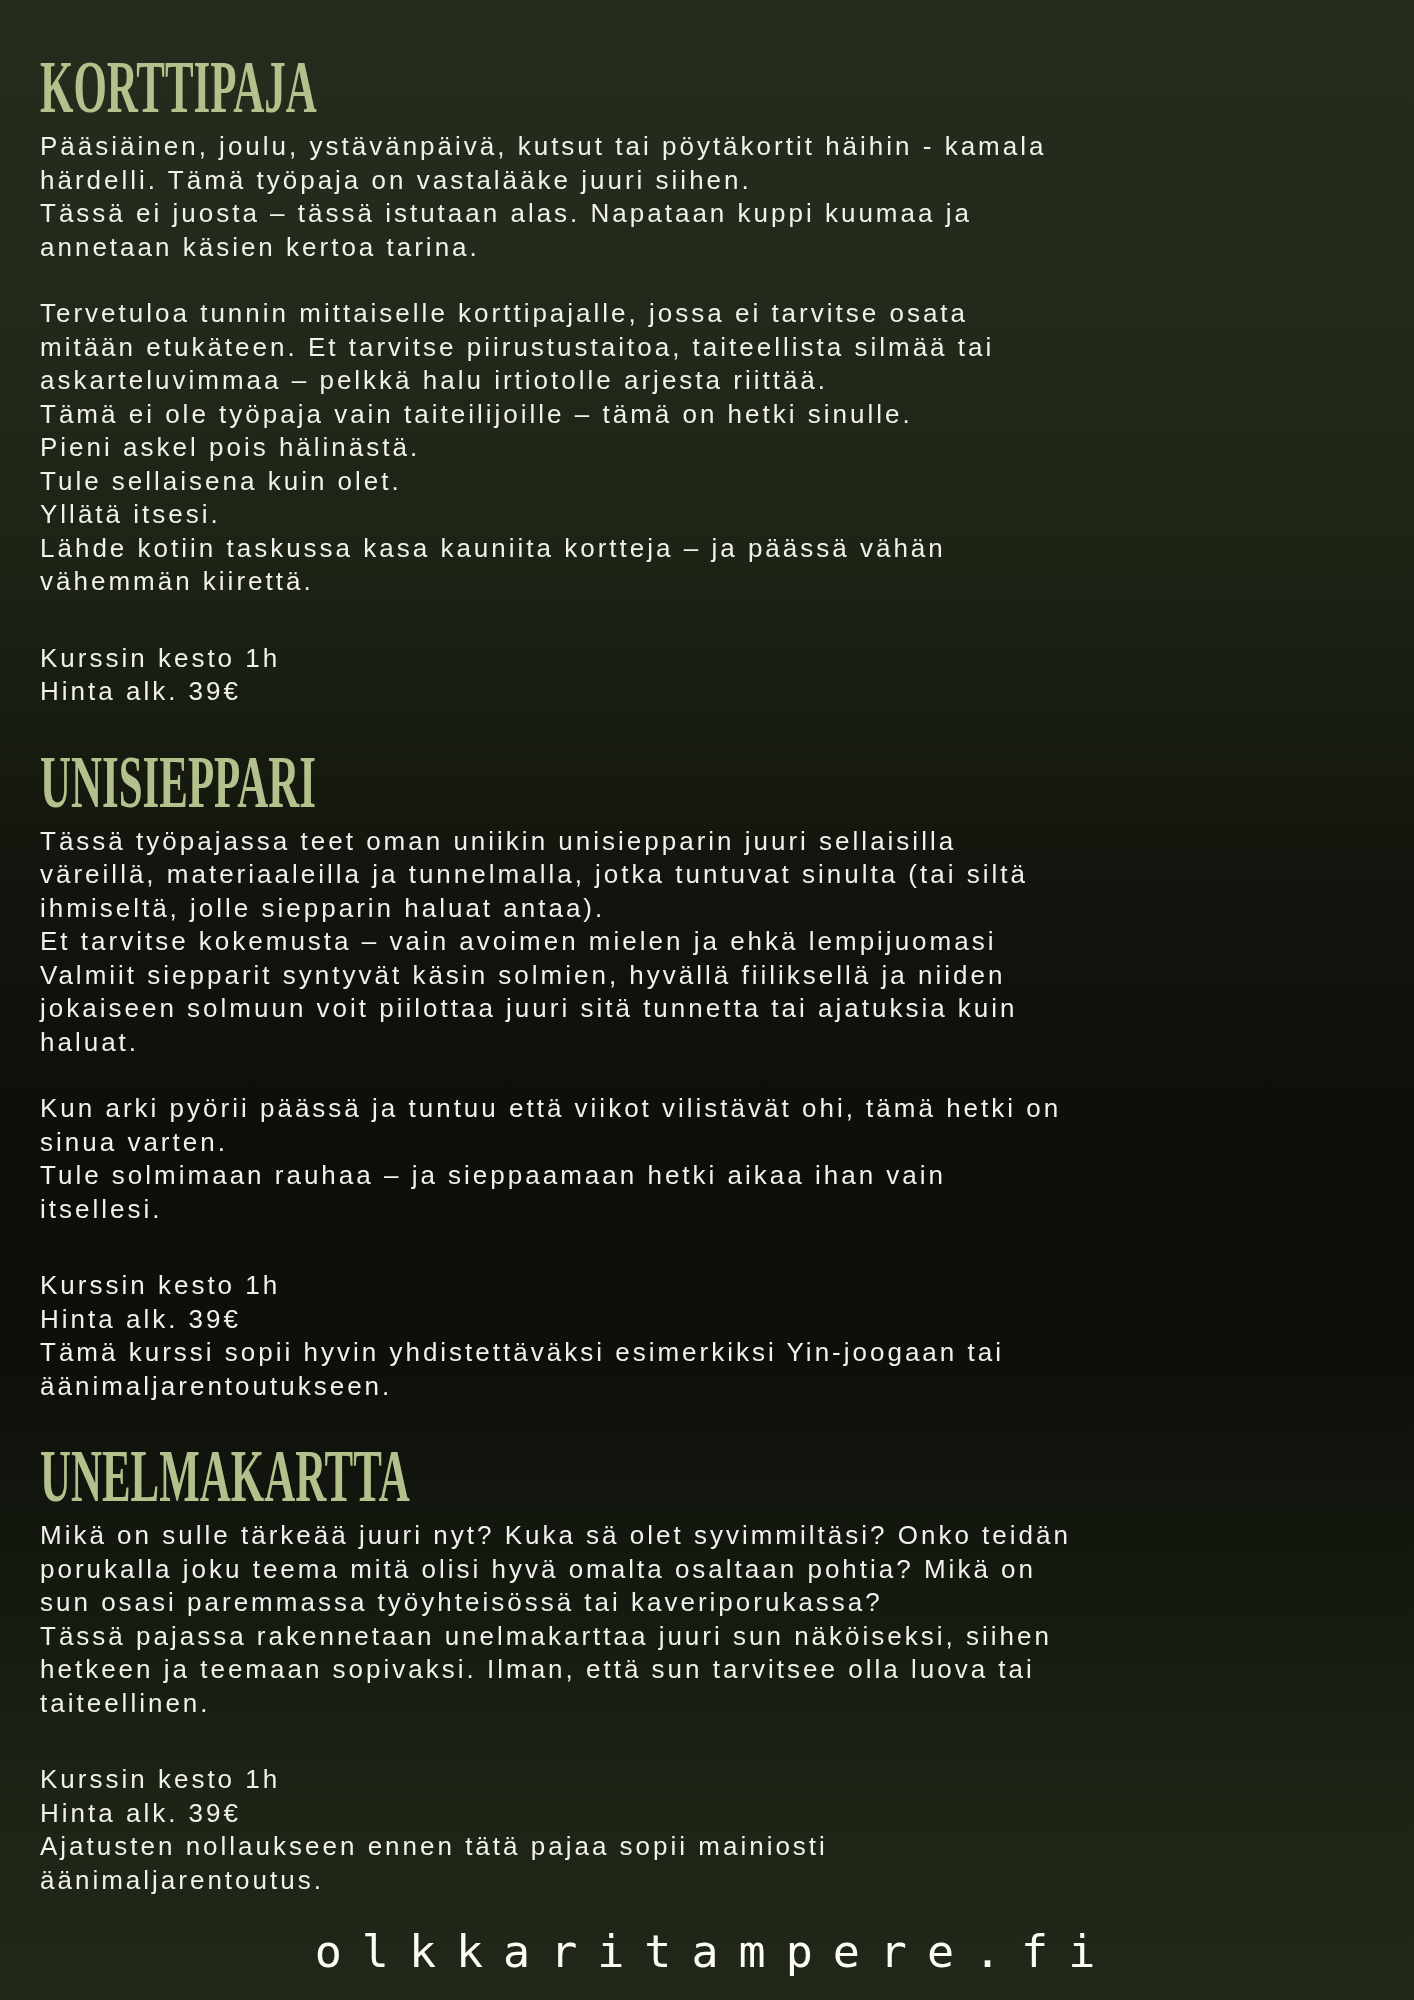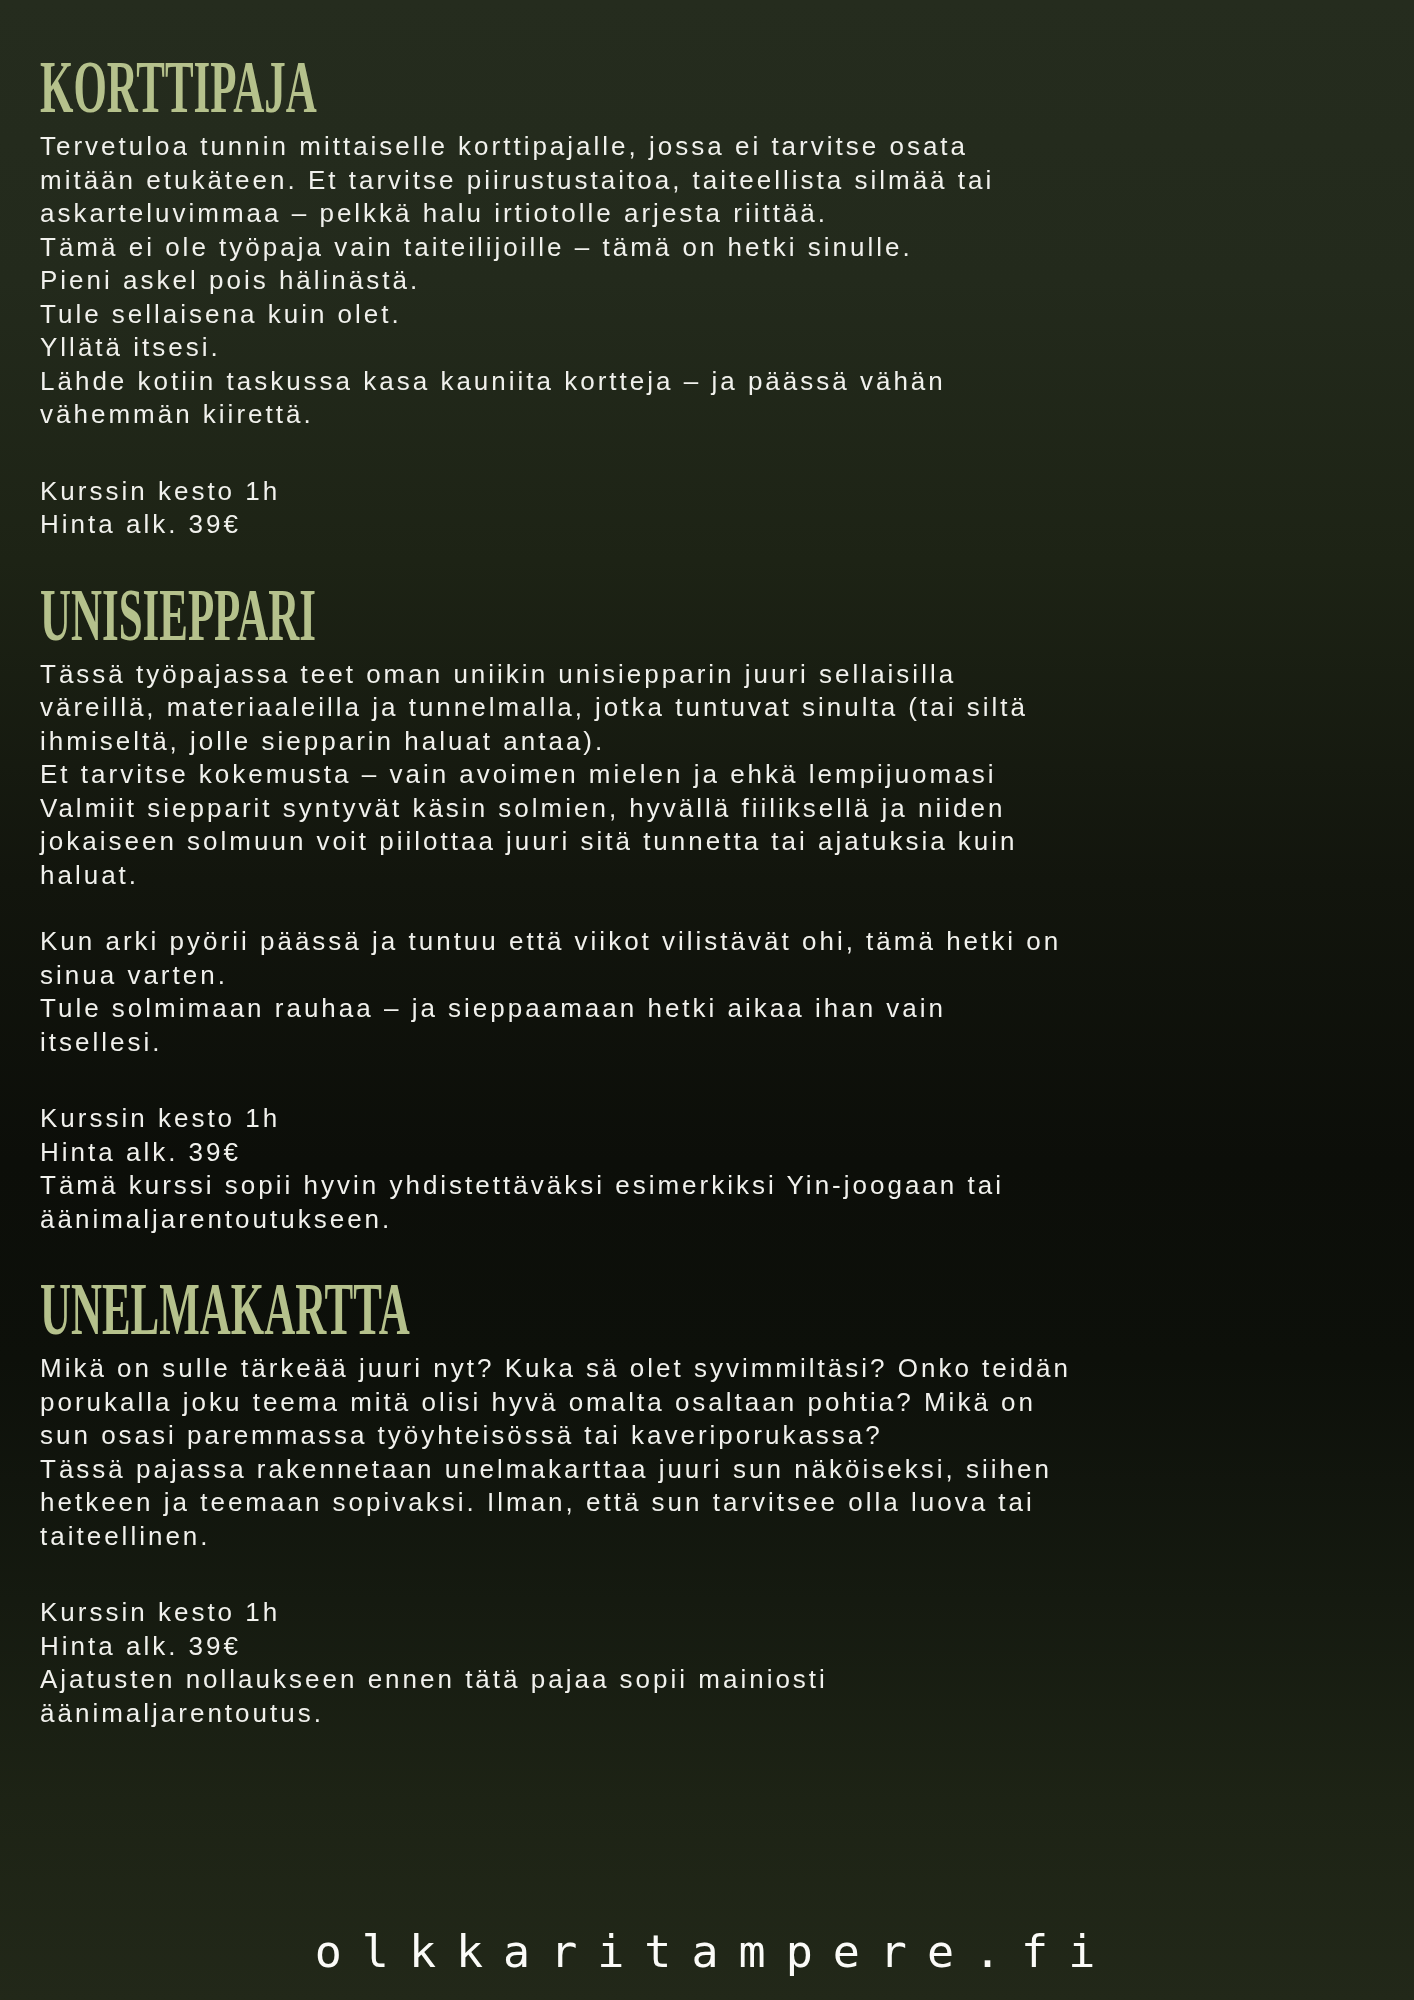--- a/index.html
+++ b/index.html
@@ -64,20 +64,24 @@
     padding-left: 8px;
   }
 </style>
 </head>
 <body>
 
 <div class="page">
 
   <div class="section">
     <h1 class="section-title">KORTTIPAJA</h1>
+    <div class="para">Pääsiäinen, joulu, ystävänpäivä, kutsut tai pöytäkortit häihin - kamala
+härdelli. Tämä työpaja on vastalääke juuri siihen.
+Tässä ei juosta – tässä istutaan alas. Napataan kuppi kuumaa ja
+annetaan käsien kertoa tarina.</div>
     <div class="para">Tervetuloa tunnin mittaiselle korttipajalle, jossa ei tarvitse osata
 mitään etukäteen. Et tarvitse piirustustaitoa, taiteellista silmää tai
 askarteluvimmaa – pelkkä halu irtiotolle arjesta riittää.
 Tämä ei ole työpaja vain taiteilijoille – tämä on hetki sinulle.
 Pieni askel pois hälinästä.
 Tule sellaisena kuin olet.
 Yllätä itsesi.
 Lähde kotiin taskussa kasa kauniita kortteja – ja päässä vähän
 vähemmän kiirettä.</div>
     <div class="para">Kurssin kesto 1h

